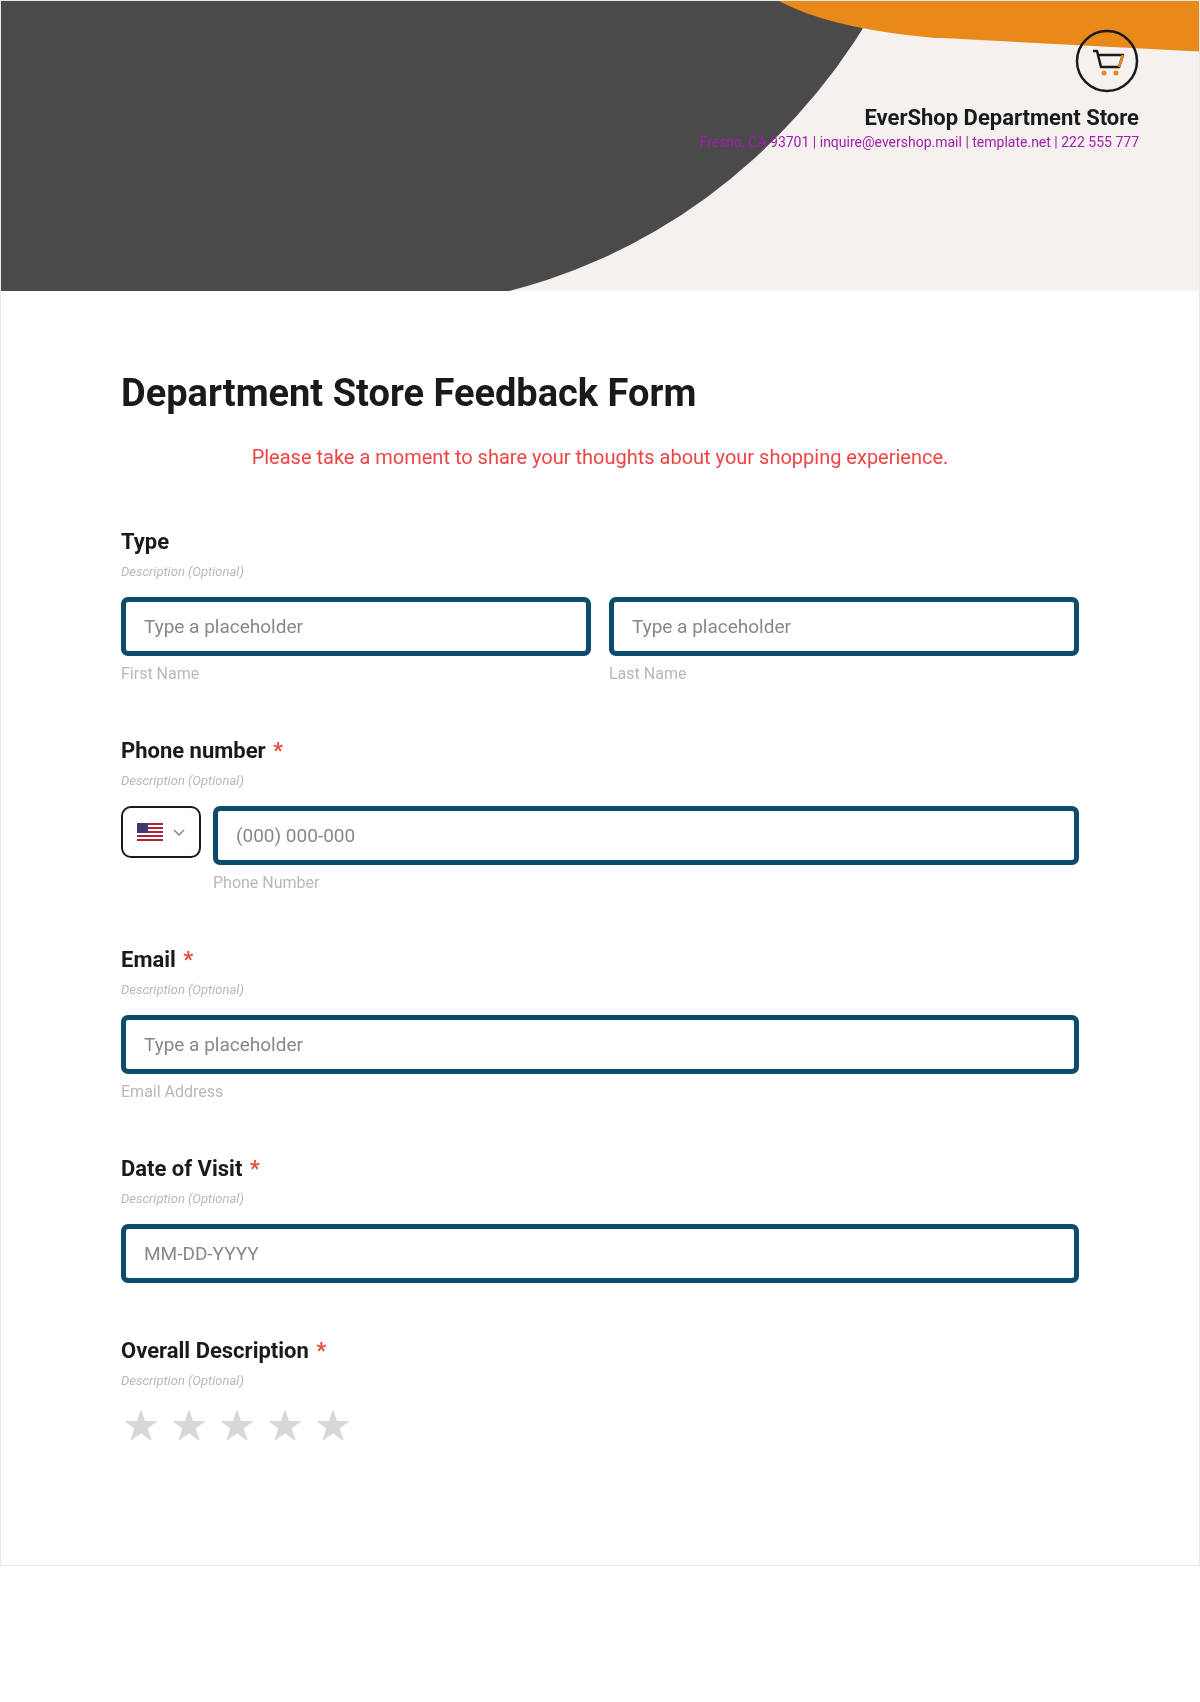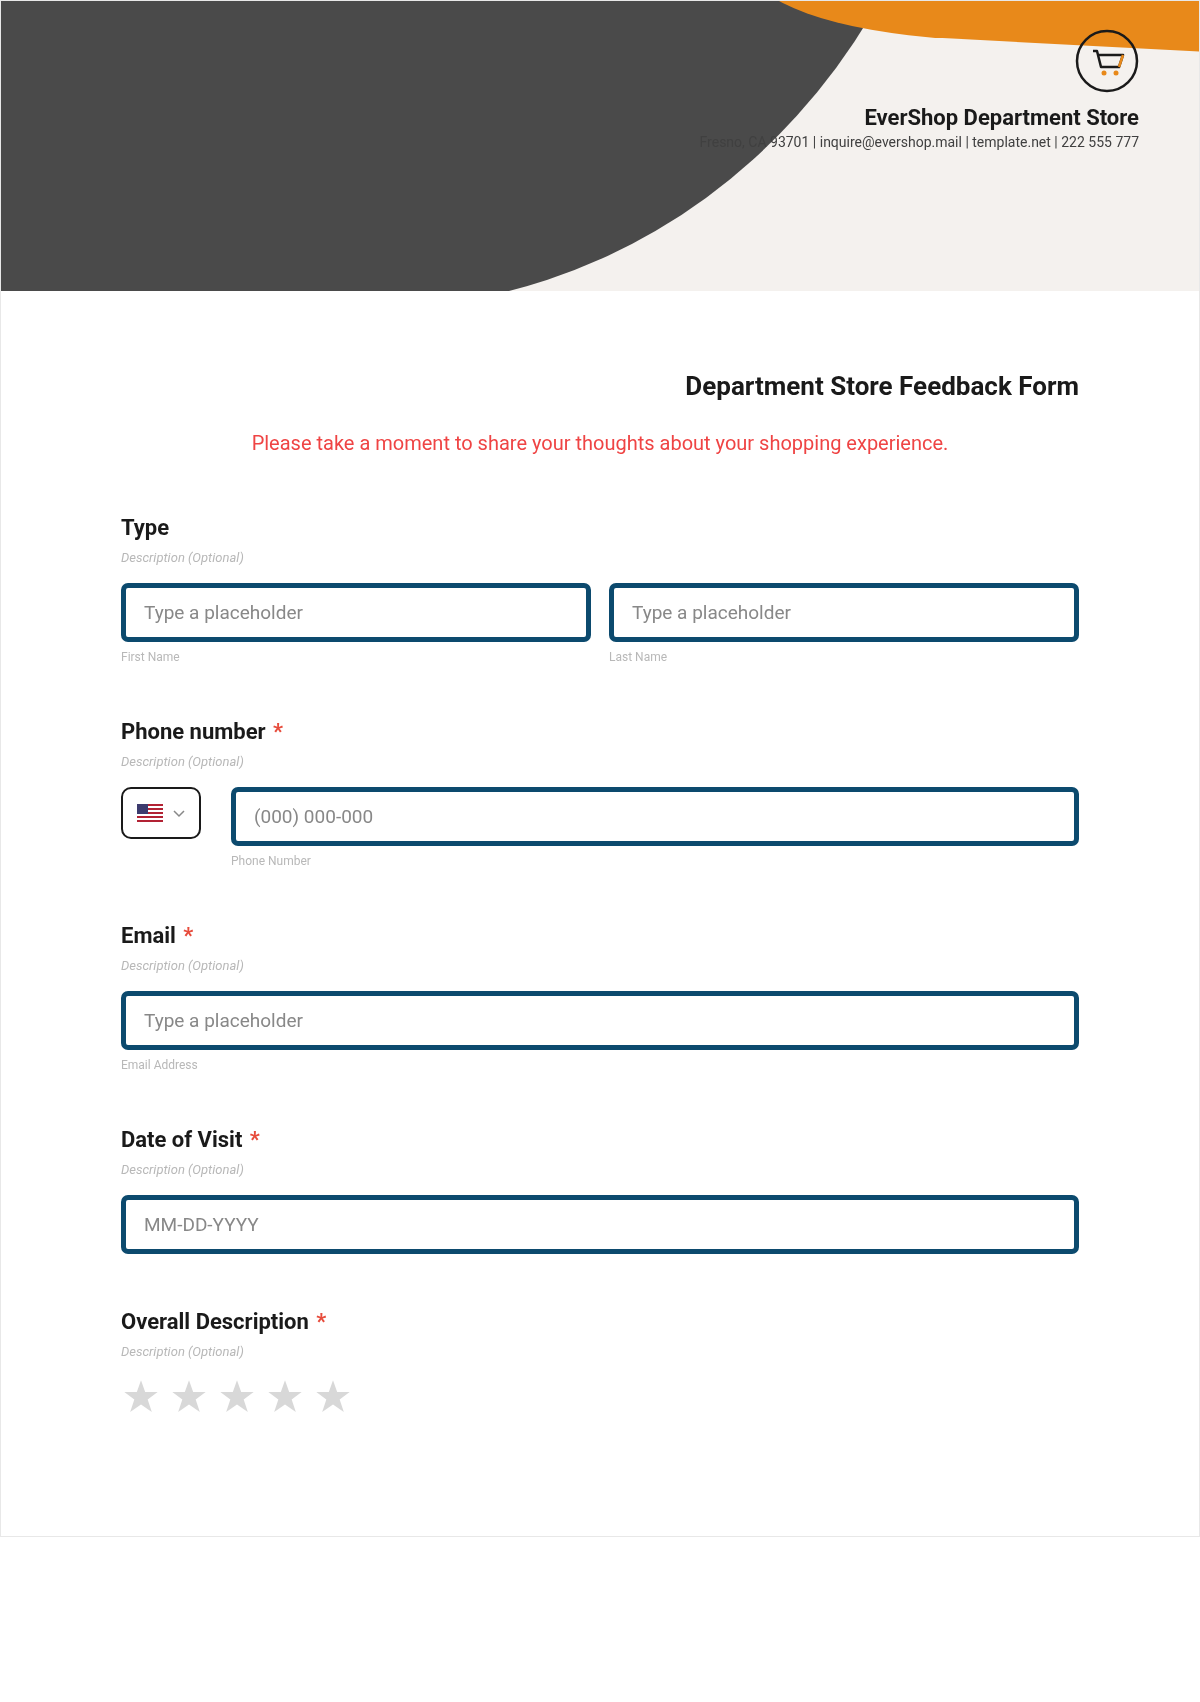--- a/index.html
+++ b/index.html
@@ -77,31 +77,31 @@
       margin-bottom: 8px;
     }
     .company-name {
       font-size: 22px;
       font-weight: 700;
       color: #1a1a1a;
       margin-bottom: 4px;
     }
     .company-details {
       font-size: 14px;
-      color: #404040;
+      color: #a21caf;
     }
     .form-body {
       padding: 80px 120px 60px 120px;
       background: #ffffff;
     }
     .form-title {
-      font-size: 26px;
+      font-size: 38px;
       font-weight: 700;
       color: #1a1a1a;
-      text-align: right;
+      text-align: left;
       margin-bottom: 30px;
     }
     .form-subtitle {
       font-size: 20px;
       color: #ef4444;
       text-align: center;
       margin-bottom: 60px;
     }
     .form-section {
       margin-bottom: 55px;
@@ -136,27 +136,27 @@
       color: #555;
       border: 5px solid #0c4a6e;
       border-radius: 7px;
       background: #ffffff;
       font-family: inherit;
     }
     .text-input::placeholder {
       color: #888;
     }
     .sub-label {
-      font-size: 12px;
+      font-size: 16px;
       color: #b8b8b8;
       margin-top: 8px;
     }
     .phone-row {
       display: flex;
-      gap: 30px;
+      gap: 12px;
       align-items: flex-start;
     }
     .country-select {
       display: flex;
       align-items: center;
       gap: 10px;
       padding: 12px 14px;
       border: 2px solid #1a1a1a;
       border-radius: 10px;
       background: #ffffff;

